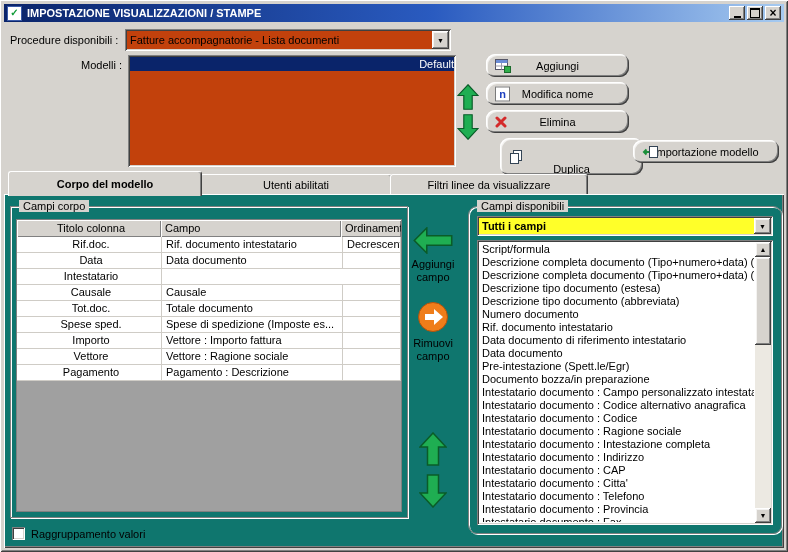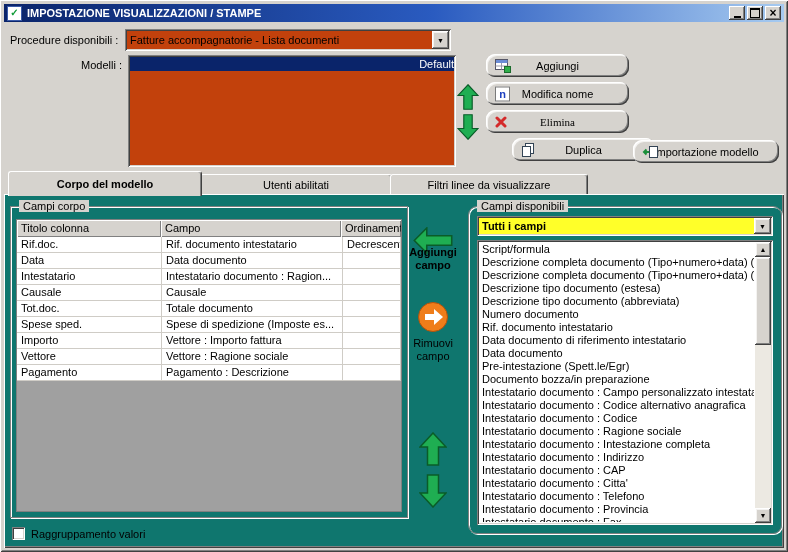--- a/index.html
+++ b/index.html
@@ -53,21 +53,21 @@
 
   .group{position:absolute;border:1px solid #808080;box-shadow:inset 1px 1px 0 #fff,1px 1px 0 #fff;}
   .group-label{position:absolute;top:-7px;left:8px;background:#d6d3ce;padding:0 4px;white-space:nowrap;}
 
   
   .tbl{position:absolute;left:16px;top:219px;width:384px;height:291px;border:1px solid #808080;
        background:#a0a0a0;display:flex;flex-direction:column;overflow:hidden;}
   .thead{display:flex;height:17px;flex:none;}
   .th{background:#d6d3ce;box-shadow:inset 1px 1px 0 #fff,inset -1px -1px 0 #808080;
       padding:2px 0 0 4px;white-space:nowrap;overflow:hidden;cursor:default;}
-  .c1{width:140px;flex:none;}
+  .c1{width:140px;flex:none;text-align:center;}
   .c2{width:176px;flex:none;}
   .c3{width:66px;flex:1;}
   .tbody{background:#fff;flex:none;}
   .trow{display:flex;height:16px;cursor:default;}
   .tc{border-right:1px solid #cfccc6;border-bottom:1px solid #cfccc6;padding:1px 0 0 4px;
       white-space:nowrap;overflow:hidden;}
   .tfill{flex:1;background:#a0a0a0;}
 
   
   .mid-cap{position:absolute;width:60px;text-align:center;line-height:13px;}
@@ -140,29 +140,29 @@
         </svg>
     </span>
     <span>Aggiungi</span>
   </div>
   <div class="btn out" style="left:486px;top:82px;width:143px;height:23px;">
     <span class="bicon">
         <span class="nbox">n</span>
       </span>
     <span>Modifica nome</span>
   </div>
-  <div class="btn out" style="left:486px;top:110px;width:143px;height:23px;font-family:Liberation Serif, serif;">
+  <div class="btn out" style="left:486px;top:110px;width:143px;height:23px;">
     <span class="bicon">
       <svg width="12" height="12">
           <path d="M2 2 L10 10 M10 2 L2 10" stroke="#d42a2a" stroke-width="3" stroke-linecap="round"></path>
         </svg>
     </span>
     <span>Elimina</span>
   </div>
-  <div class="btn out" style="left:512px;top:138px;width:143px;height:23px;">
+  <div class="btn out" style="left:500px;top:138px;width:143px;height:37px;align-items:flex-end;">
     <span class="bicon">
       <svg width="14" height="14">
           <rect x="4.5" y="0.5" width="8" height="10" fill="#fff" stroke="#345"></rect>
           <rect x="1.5" y="3.5" width="8" height="10" fill="#fff" stroke="#345"></rect>
         </svg>
     </span>
     <span>Duplica</span>
   </div>
   <div class="btn out" style="left:633px;top:140px;width:146px;height:23px;">
     <span class="bicon">
@@ -199,21 +199,20 @@
           </div>
 
           <div class="trow">
             <div class="tc c1">Data</div>
             <div class="tc c2">Data documento</div>
             <div class="tc c3"></div>
           </div>
 
           <div class="trow">
             <div class="tc c1">Intestatario</div>
-            <div class="tc c2">Intestatario documento : Ragion...</div>
             <div class="tc c3"></div>
           </div>
 
           <div class="trow">
             <div class="tc c1">Causale</div>
             <div class="tc c2">Causale</div>
             <div class="tc c3"></div>
           </div>
 
           <div class="trow">
@@ -247,21 +246,21 @@
           </div>
         </div>
       <div class="tfill"></div>
     </div>
 
     <div class="sarrow" style="left:409px;top:33px;">
       <svg width="40" height="27" viewBox="0 0 38 26">
           <path d="M13 1 L13 8.5 L37 8.5 L37 17.5 L13 17.5 L13 25 L1 13 Z" fill="#1fae52" stroke="#0a5c28" stroke-width="1.5"></path>
         </svg>
     </div>
-    <div class="mid-cap" style="left:399px;top:52px;font-weight:bold;">Aggiungi campo</div>
+    <div class="mid-cap" style="left:399px;top:64px;">Aggiungi campo</div>
 
     <div class="sarrow" style="left:413px;top:107px;">
       <svg width="32" height="32">
           <circle cx="16" cy="16" r="14.5" fill="#ef7d1a" stroke="#b5520a"></circle>
           <path d="M8 13 h9 v-5 l9 8 -9 8 v-5 h-9 z" fill="#fff"></path>
         </svg>
     </div>
     <div class="mid-cap" style="left:399px;top:143px;">Rimuovi campo</div>
 
     <div class="sarrow" style="left:415px;top:238px;">

